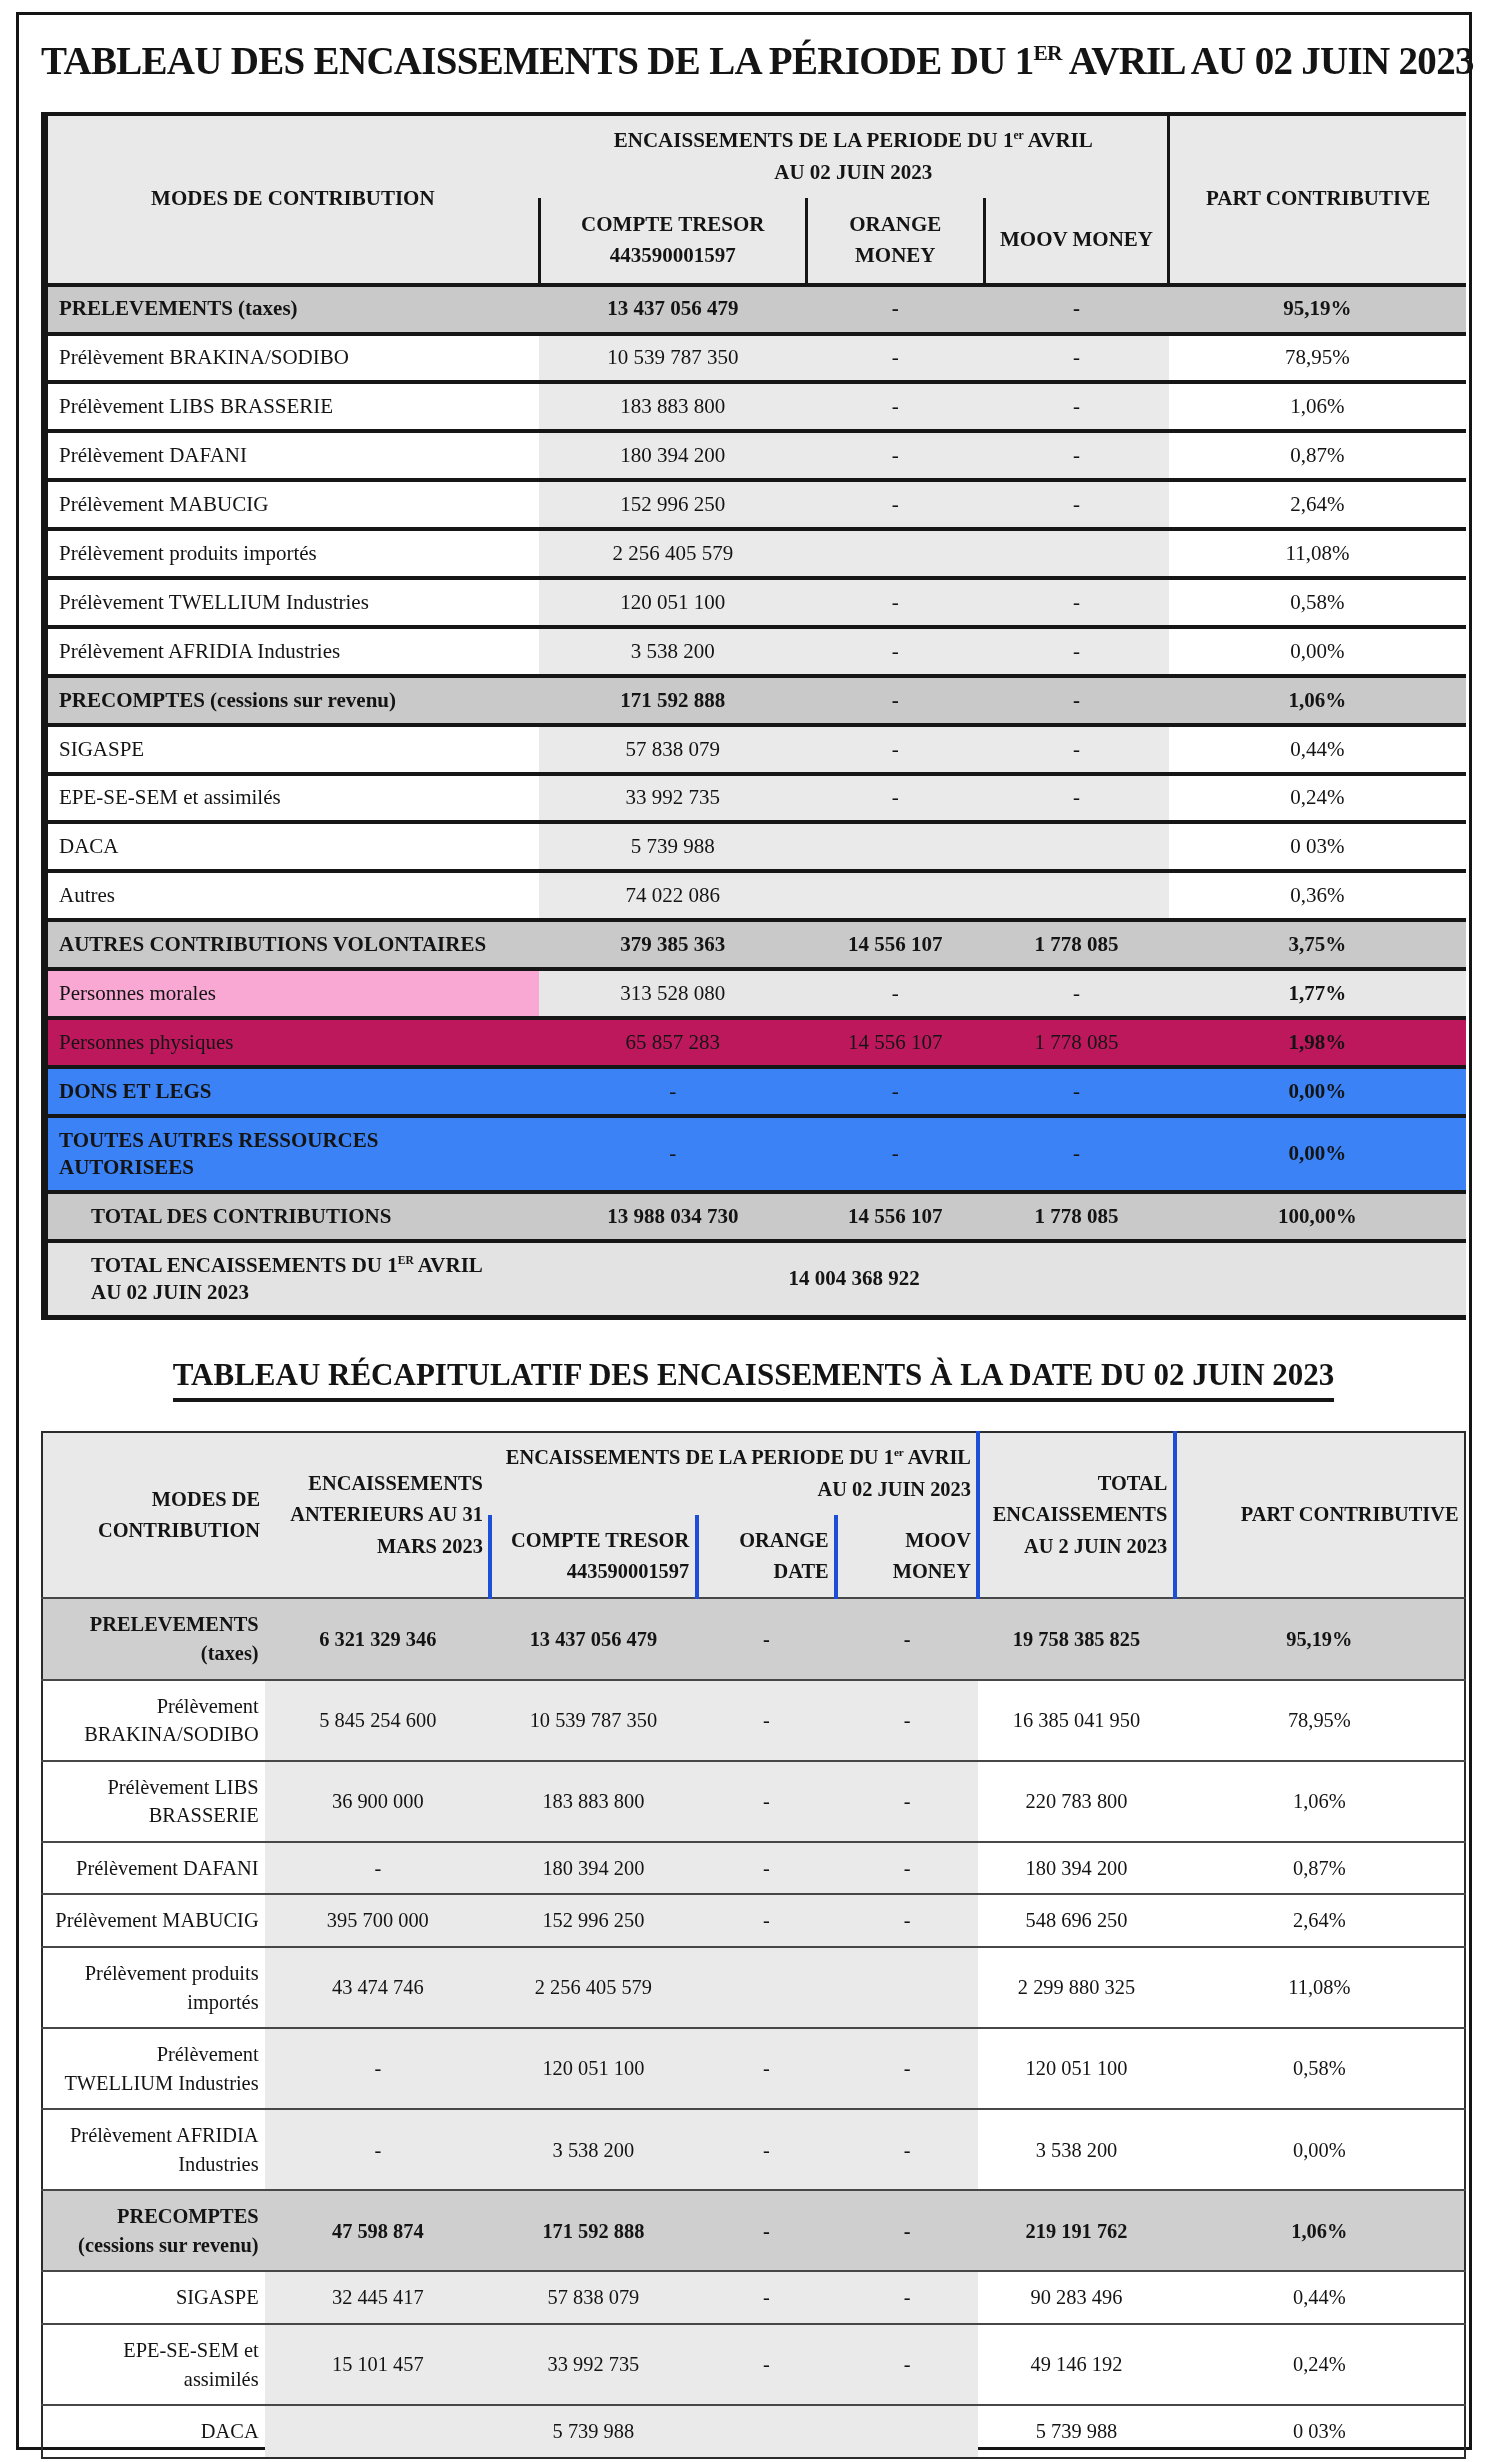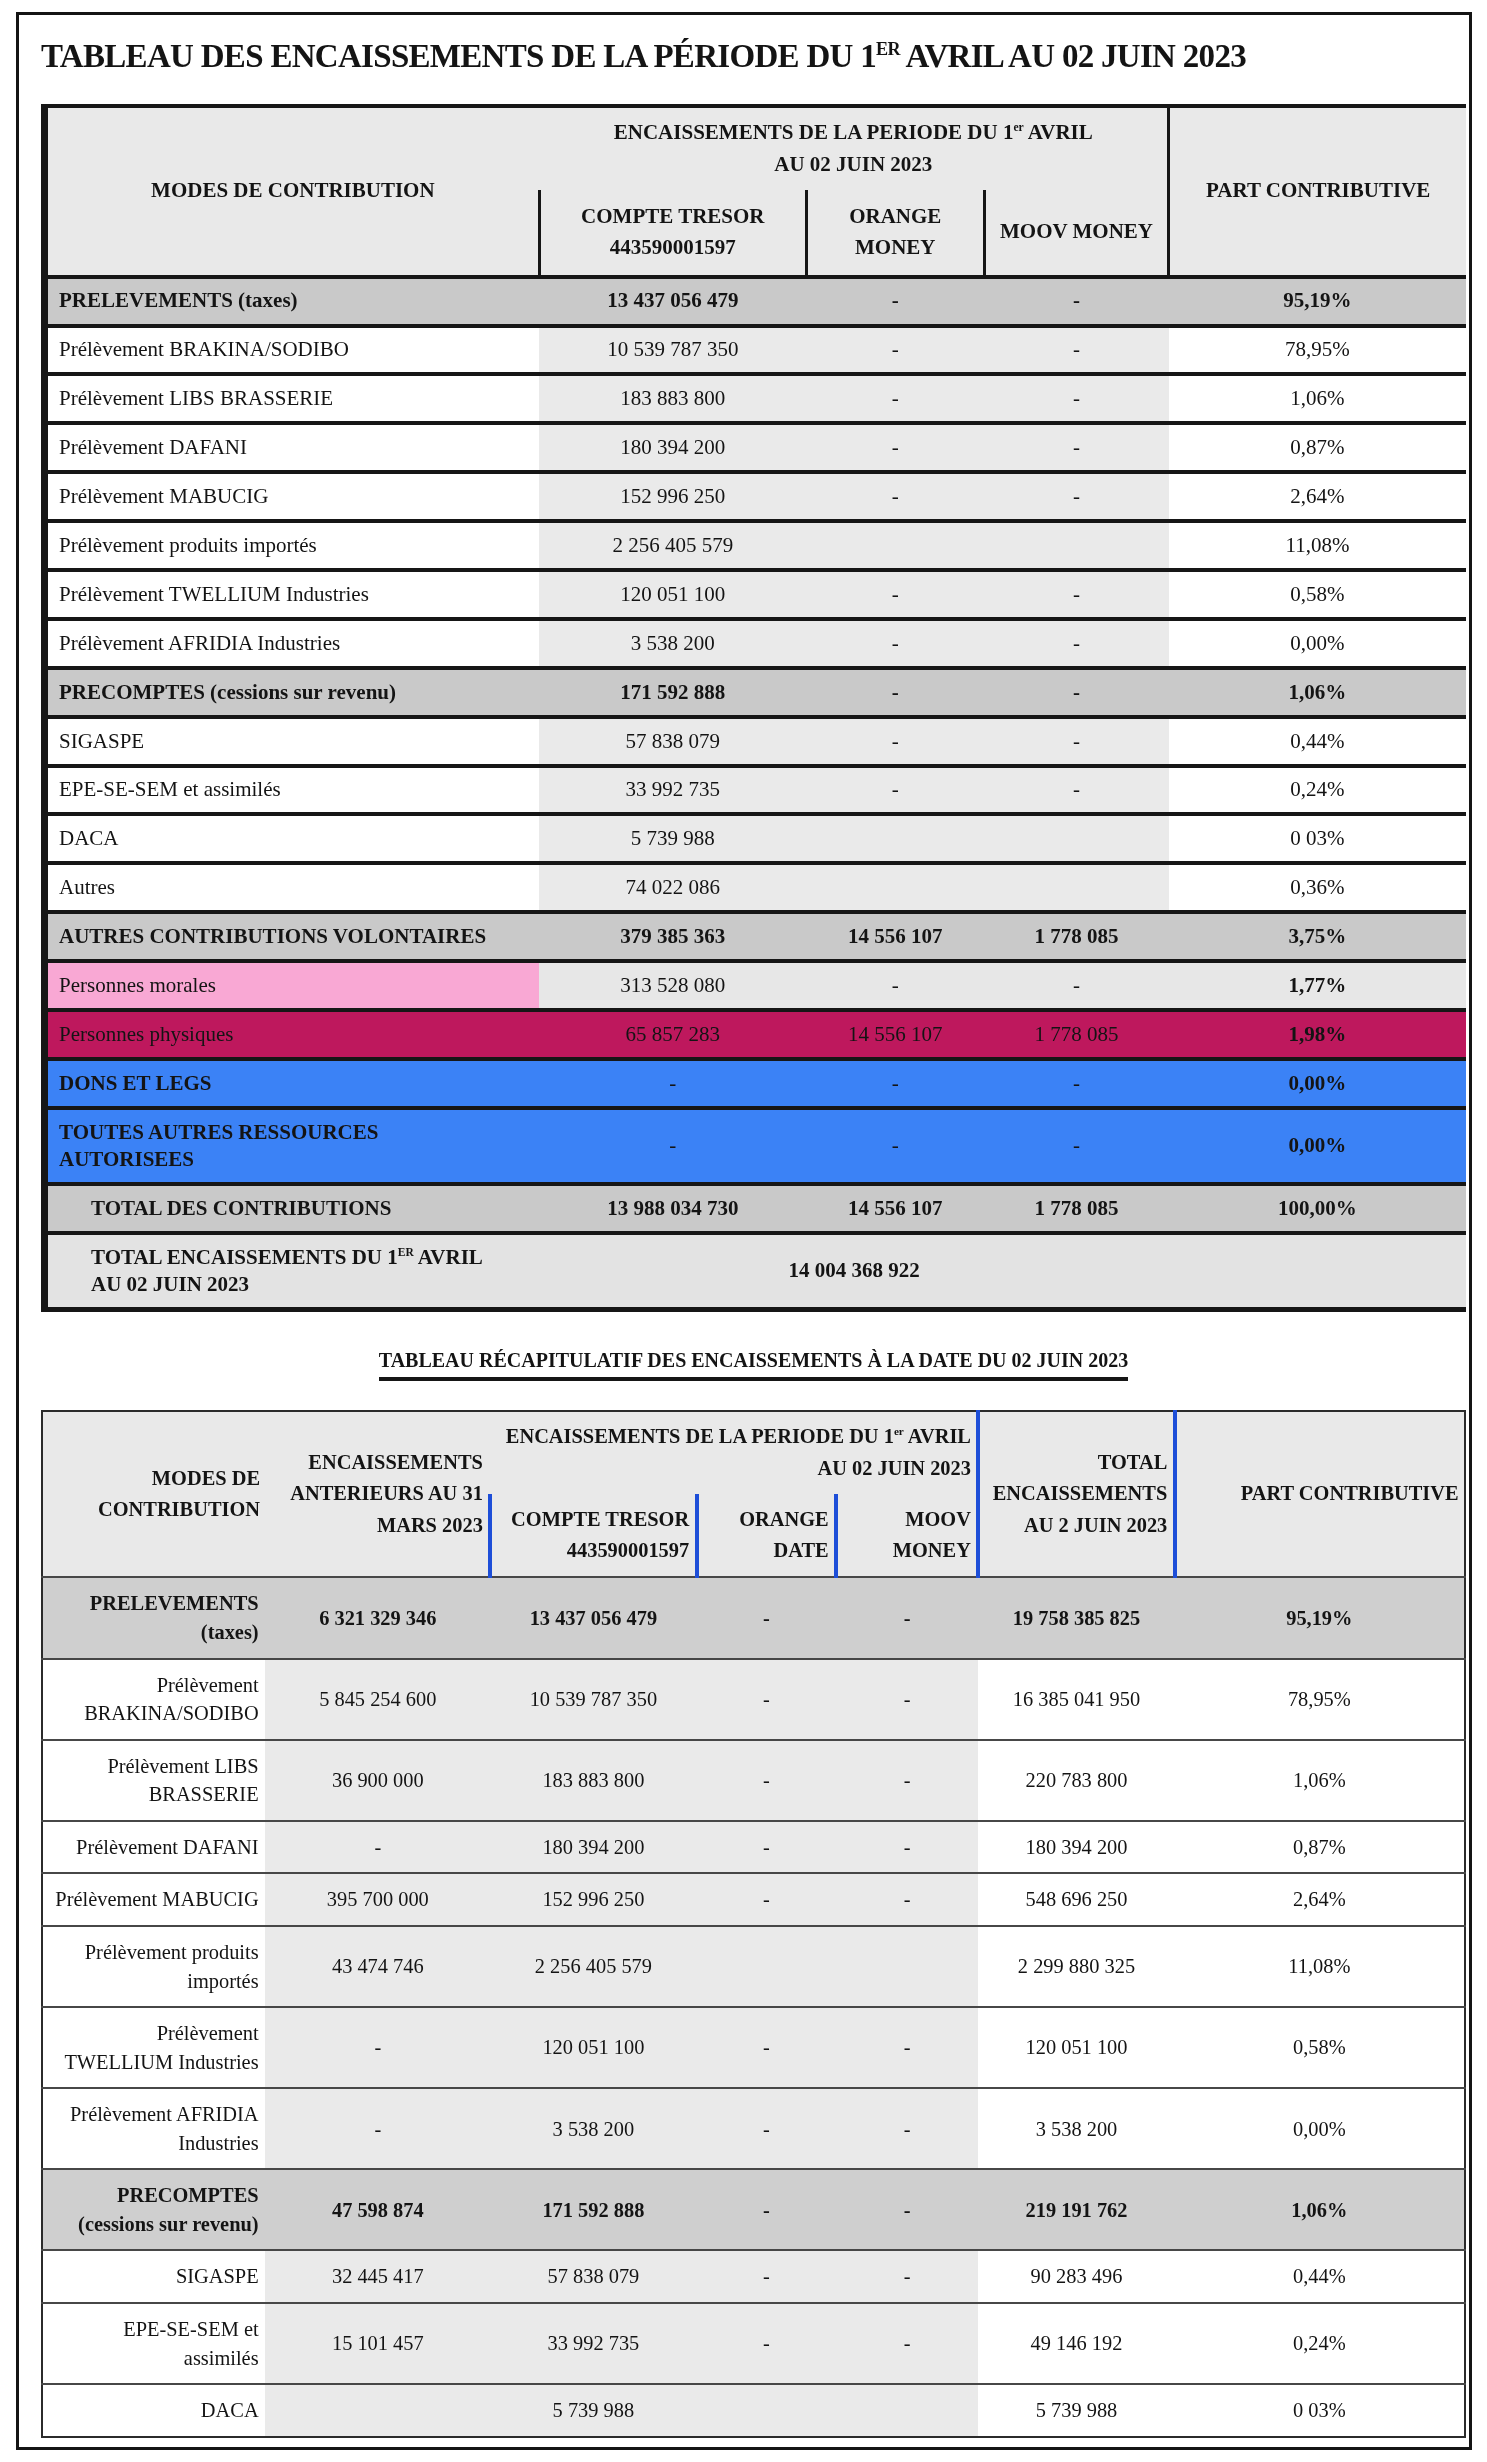--- a/index.html
+++ b/index.html
@@ -2,22 +2,22 @@
 <html style="font-size:11px"><head>
 <meta charset="utf-8">
 <style>
   *{box-sizing:border-box}
   html,body{margin:0;padding:0}
   body{width:1488px;height:2462px;background:#ffffff;position:relative;overflow:hidden;
        font-family:"Liberation Serif","DejaVu Serif",serif;color:#141414}
   .frame{position:absolute;left:16.3px;top:12.2px;right:16.3px;bottom:12.2px;border:3.4px solid #141414}
   .content{position:absolute;left:41px;top:30px;width:1425px}
   sup{font-size:0.55em;line-height:0;vertical-align:super}
-  .title1{font-size:33px;font-weight:bold;text-align:left;margin:8.2px 0 28.5px;white-space:nowrap;letter-spacing:-0.7px}
-  .title2{font-size:20px;font-weight:bold;text-align:center;margin:37px auto 28.5px;display:table;
+  .title1{font-size:39px;font-weight:bold;text-align:right;margin:8.2px 0 28.5px;white-space:nowrap;letter-spacing:-0.7px}
+  .title2{font-size:31px;font-weight:bold;text-align:center;margin:37px auto 28.5px;display:table;
           border-bottom:4.1px solid #161616;padding-bottom:5.4px}
   table{border-collapse:collapse;width:100%;table-layout:fixed}
   th{font-weight:bold}
   
   .t1{border-left:7.5px solid #161616;border-top:4.8px solid #161616;border-bottom:5.4px solid #161616}
   .t1 th{background:#e9e9e9;font-size:21px;text-align:center;vertical-align:middle;padding:11px 5.4px;line-height:1.5}
   .t1 .h-group{padding:9.5px 60px}
   .t1 .bl{border-left:3.4px solid #161616}
   .t1 td{border-top:4.8px solid #161616;font-size:21px;line-height:1.3;padding:8.8px 6.8px;vertical-align:middle}
   .t1 .lbl{text-align:left;padding-left:11px;white-space:pre-line}

